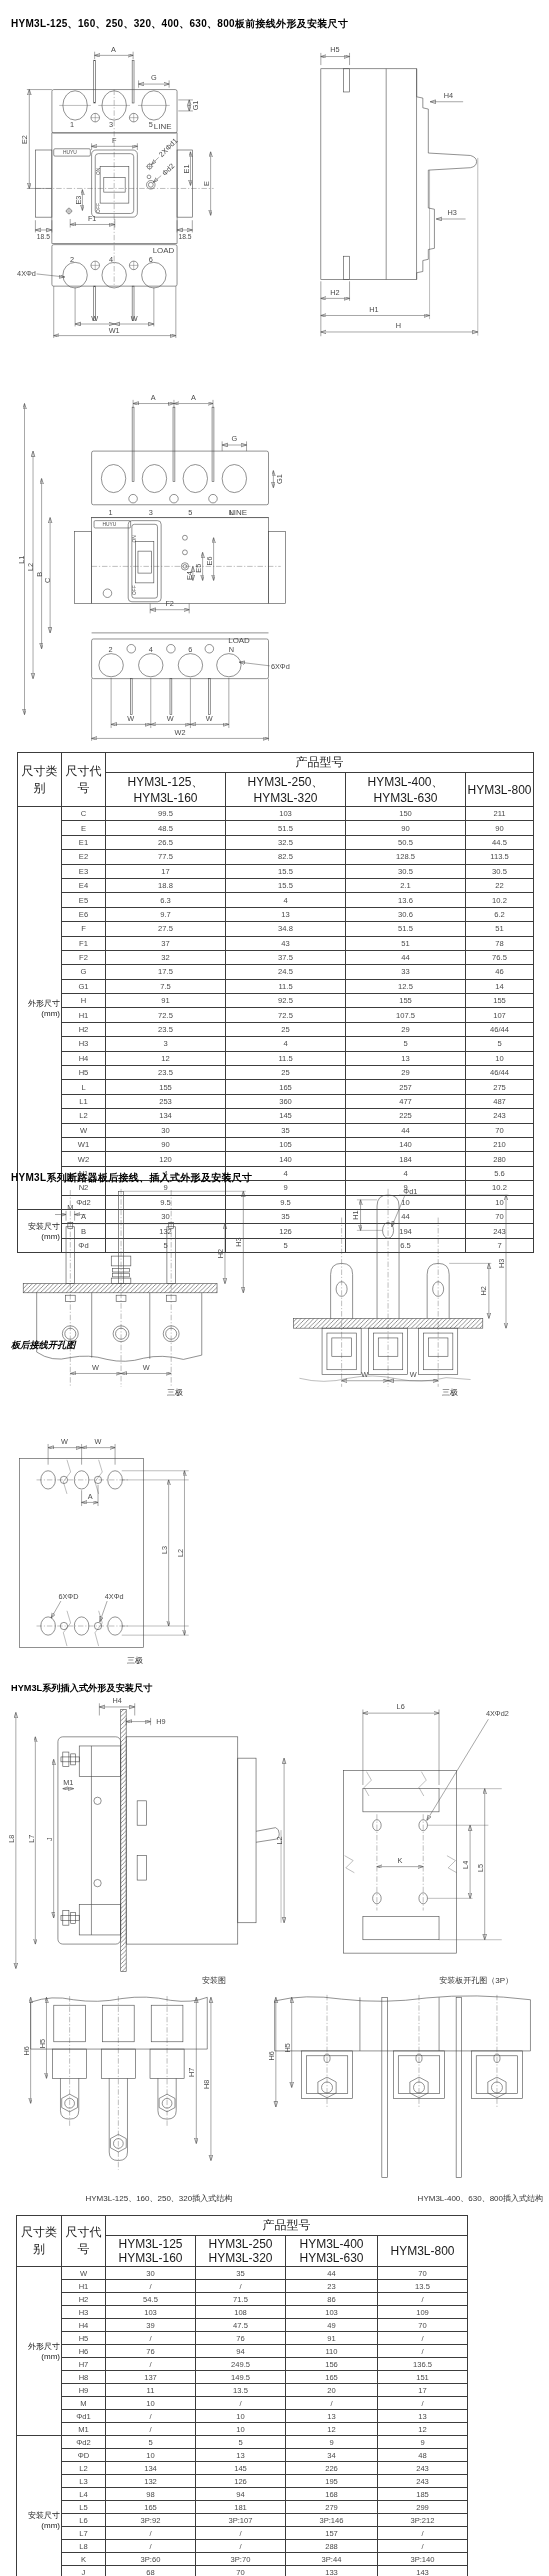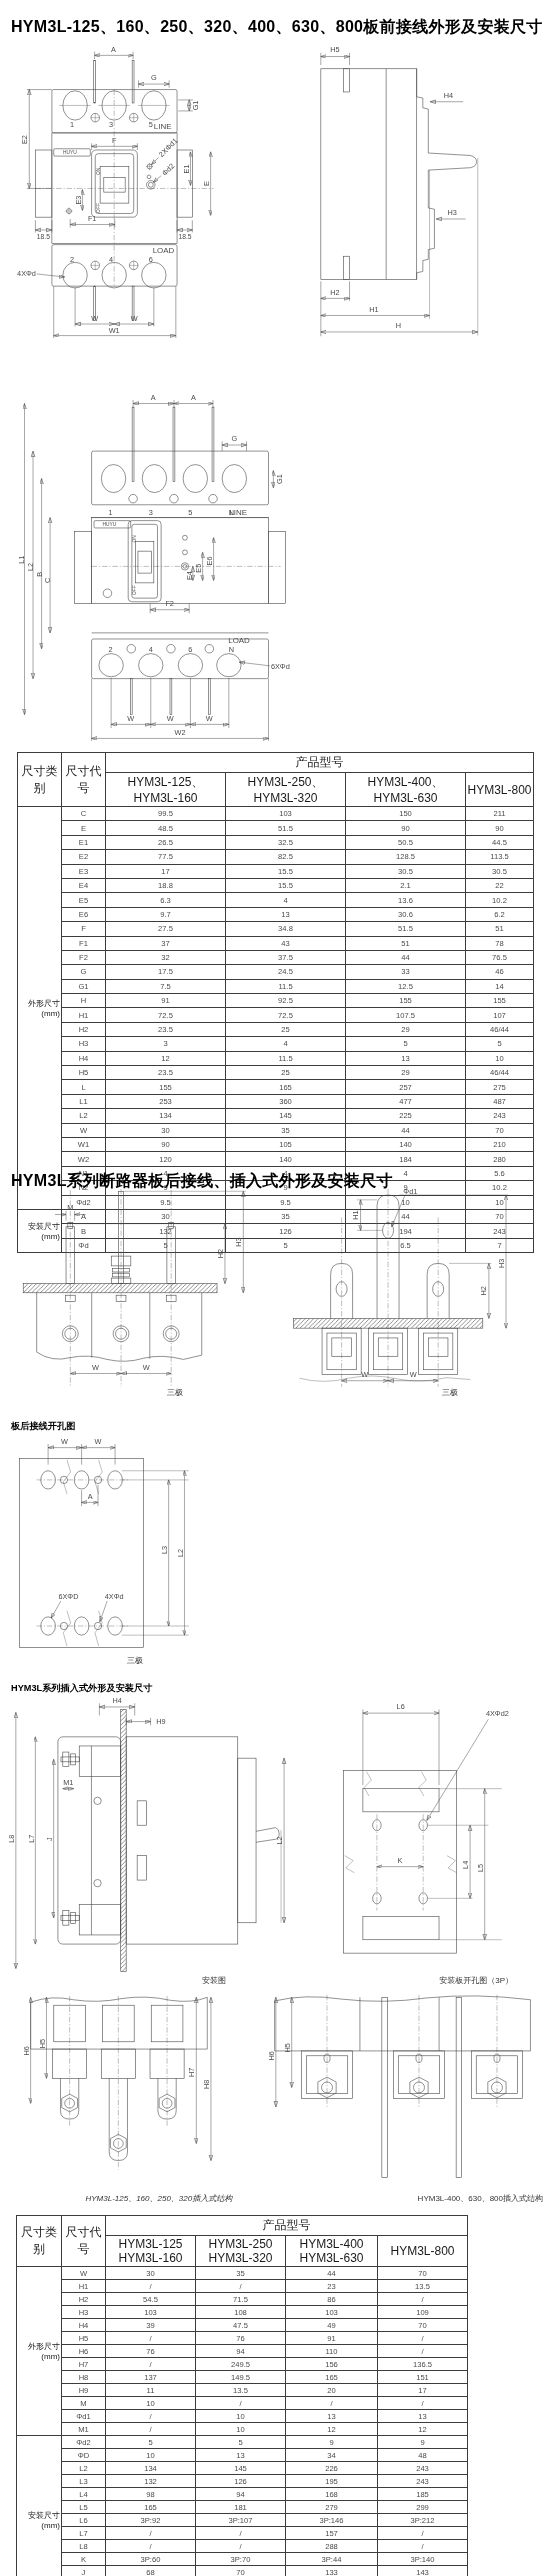--- a/index.html
+++ b/index.html
@@ -1,19 +1,19 @@
 <!DOCTYPE html>
 <html style="font-size:9.8px"><head>
 <meta charset="utf-8">
 <style>
   html,body{margin:0;padding:0;background:#fff;}
   #page{position:relative;width:549px;height:2576px;background:#fff;overflow:hidden;
         font-family:"Liberation Sans","DejaVu Sans",sans-serif;color:#1a1a1a;}
   .abs{position:absolute;}
-  .title{font-size:16px;font-weight:bold;color:#000;letter-spacing:0.3px;white-space:nowrap;}
+  .title{font-size:10px;font-weight:bold;color:#000;letter-spacing:0.3px;white-space:nowrap;}
   .sechead{font-size:9.2px;font-weight:bold;color:#000;white-space:nowrap;}
   .cap{font-size:8px;color:#333;text-align:right;}
   svg{overflow:visible;}
   svg line,svg path,svg rect,svg ellipse,svg circle,svg polyline,svg polygon{
       stroke:#4b4b4b;stroke-width:1;fill:none;}
   svg .dim{stroke-width:.8;}
   svg .cl{stroke-width:.6;stroke-dasharray:9 3 2 3;}
   svg .thin{stroke-width:.6;}
   svg .hatchfill{fill:url(#hpat);stroke:#4b4b4b;}
   svg text{stroke:none;fill:#4a4a4a;font-family:"Liberation Sans","DejaVu Sans",sans-serif;
@@ -646,21 +646,21 @@
     <line class="dim" x1="828" y1="1958" x2="828" y2="2176" marker-start="url(#ar)" marker-end="url(#ar)"></line>
     <text class="mid" transform="rotate(-90 820 2070)" x="820" y="2074">H3</text>
 
     <line class="dim" x1="559" y1="2262" x2="635" y2="2262" marker-start="url(#ar)" marker-end="url(#ar)"></line>
     <line class="dim" x1="635" y1="2262" x2="717" y2="2262" marker-start="url(#ar)" marker-end="url(#ar)"></line>
     <text class="mid" x="597" y="2256">W</text>
     <text class="mid" x="676" y="2256">W</text>
   </svg>
   <div class="abs cap" style="left:336px;top:1387px;width:122px;">三极</div>
 
-  <div class="abs sechead" style="left:11px;top:1420px;">板后接线开孔图</div>
+  <div class="abs sechead" style="left:11px;top:1339px;font-style:italic;">板后接线开孔图</div>
 
   <svg class="abs" style="left:0;top:1434px;" width="207" height="244" viewBox="0 2350 340 400">
     <line class="dim" x1="79" y1="2400" x2="79" y2="2366"></line>
       <line class="dim" x1="134" y1="2400" x2="134" y2="2366"></line>
       <line class="dim" x1="189" y1="2400" x2="189" y2="2366"></line>
     <line class="dim" x1="79" y1="2372" x2="134" y2="2372" marker-start="url(#ar)" marker-end="url(#ar)"></line>
     <line class="dim" x1="134" y1="2372" x2="189" y2="2372" marker-start="url(#ar)" marker-end="url(#ar)"></line>
     <text class="mid" x="106" y="2366">W</text>
     <text class="mid" x="161" y="2366">W</text>
     <rect x="32" y="2390" width="204" height="310"></rect>
@@ -803,21 +803,21 @@
       <line class="cl" x1="274" y1="3270" x2="274" y2="3485"></line>
     <line class="dim" x1="50" y1="3272" x2="50" y2="3446" marker-start="url(#ar)" marker-end="url(#ar)"></line>
     <text class="mid" transform="rotate(-90 43 3360)" x="43" y="3364">H6</text>
     <line class="dim" x1="76" y1="3272" x2="76" y2="3405" marker-start="url(#ar)" marker-end="url(#ar)"></line>
     <text class="mid" transform="rotate(-90 69 3348)" x="69" y="3352">H5</text>
     <line class="dim" x1="322" y1="3272" x2="322" y2="3512" marker-start="url(#ar)" marker-end="url(#ar)"></line>
     <text class="mid" transform="rotate(-90 315 3395)" x="315" y="3399">H7</text>
     <line class="dim" x1="346" y1="3272" x2="346" y2="3540" marker-start="url(#ar)" marker-end="url(#ar)"></line>
     <text class="mid" transform="rotate(-90 339 3415)" x="339" y="3419">H8</text>
   </svg>
-  <div class="abs cap" style="left:12.2px;top:2193px;width:220px;font-style:italic;">HYM3L-125、160、250、320插入式结构</div>
+  <div class="abs cap" style="left:12.2px;top:2193px;width:220px;">HYM3L-125、160、250、320插入式结构</div>
 
   <svg class="abs" style="left:256px;top:1990px;" width="287" height="201" viewBox="420 3260 470 330">
     <path d="M450,3278 Q500,3266 560,3275 Q630,3283 700,3273 Q780,3265 870,3276 L870,3360 L450,3360 Z"></path>
     <line x1="590" y1="3272" x2="590" y2="3360"></line>
       <line x1="720" y1="3272" x2="720" y2="3360"></line>
     <rect x="626" y="3272" width="9" height="296" fill="#fff"></rect>
       <rect x="748" y="3272" width="9" height="296" fill="#fff"></rect>
     <rect x="494" y="3360" width="84" height="78"></rect>
       <rect x="502" y="3368" width="68" height="62"></rect>
     <rect x="645" y="3360" width="84" height="78"></rect>

